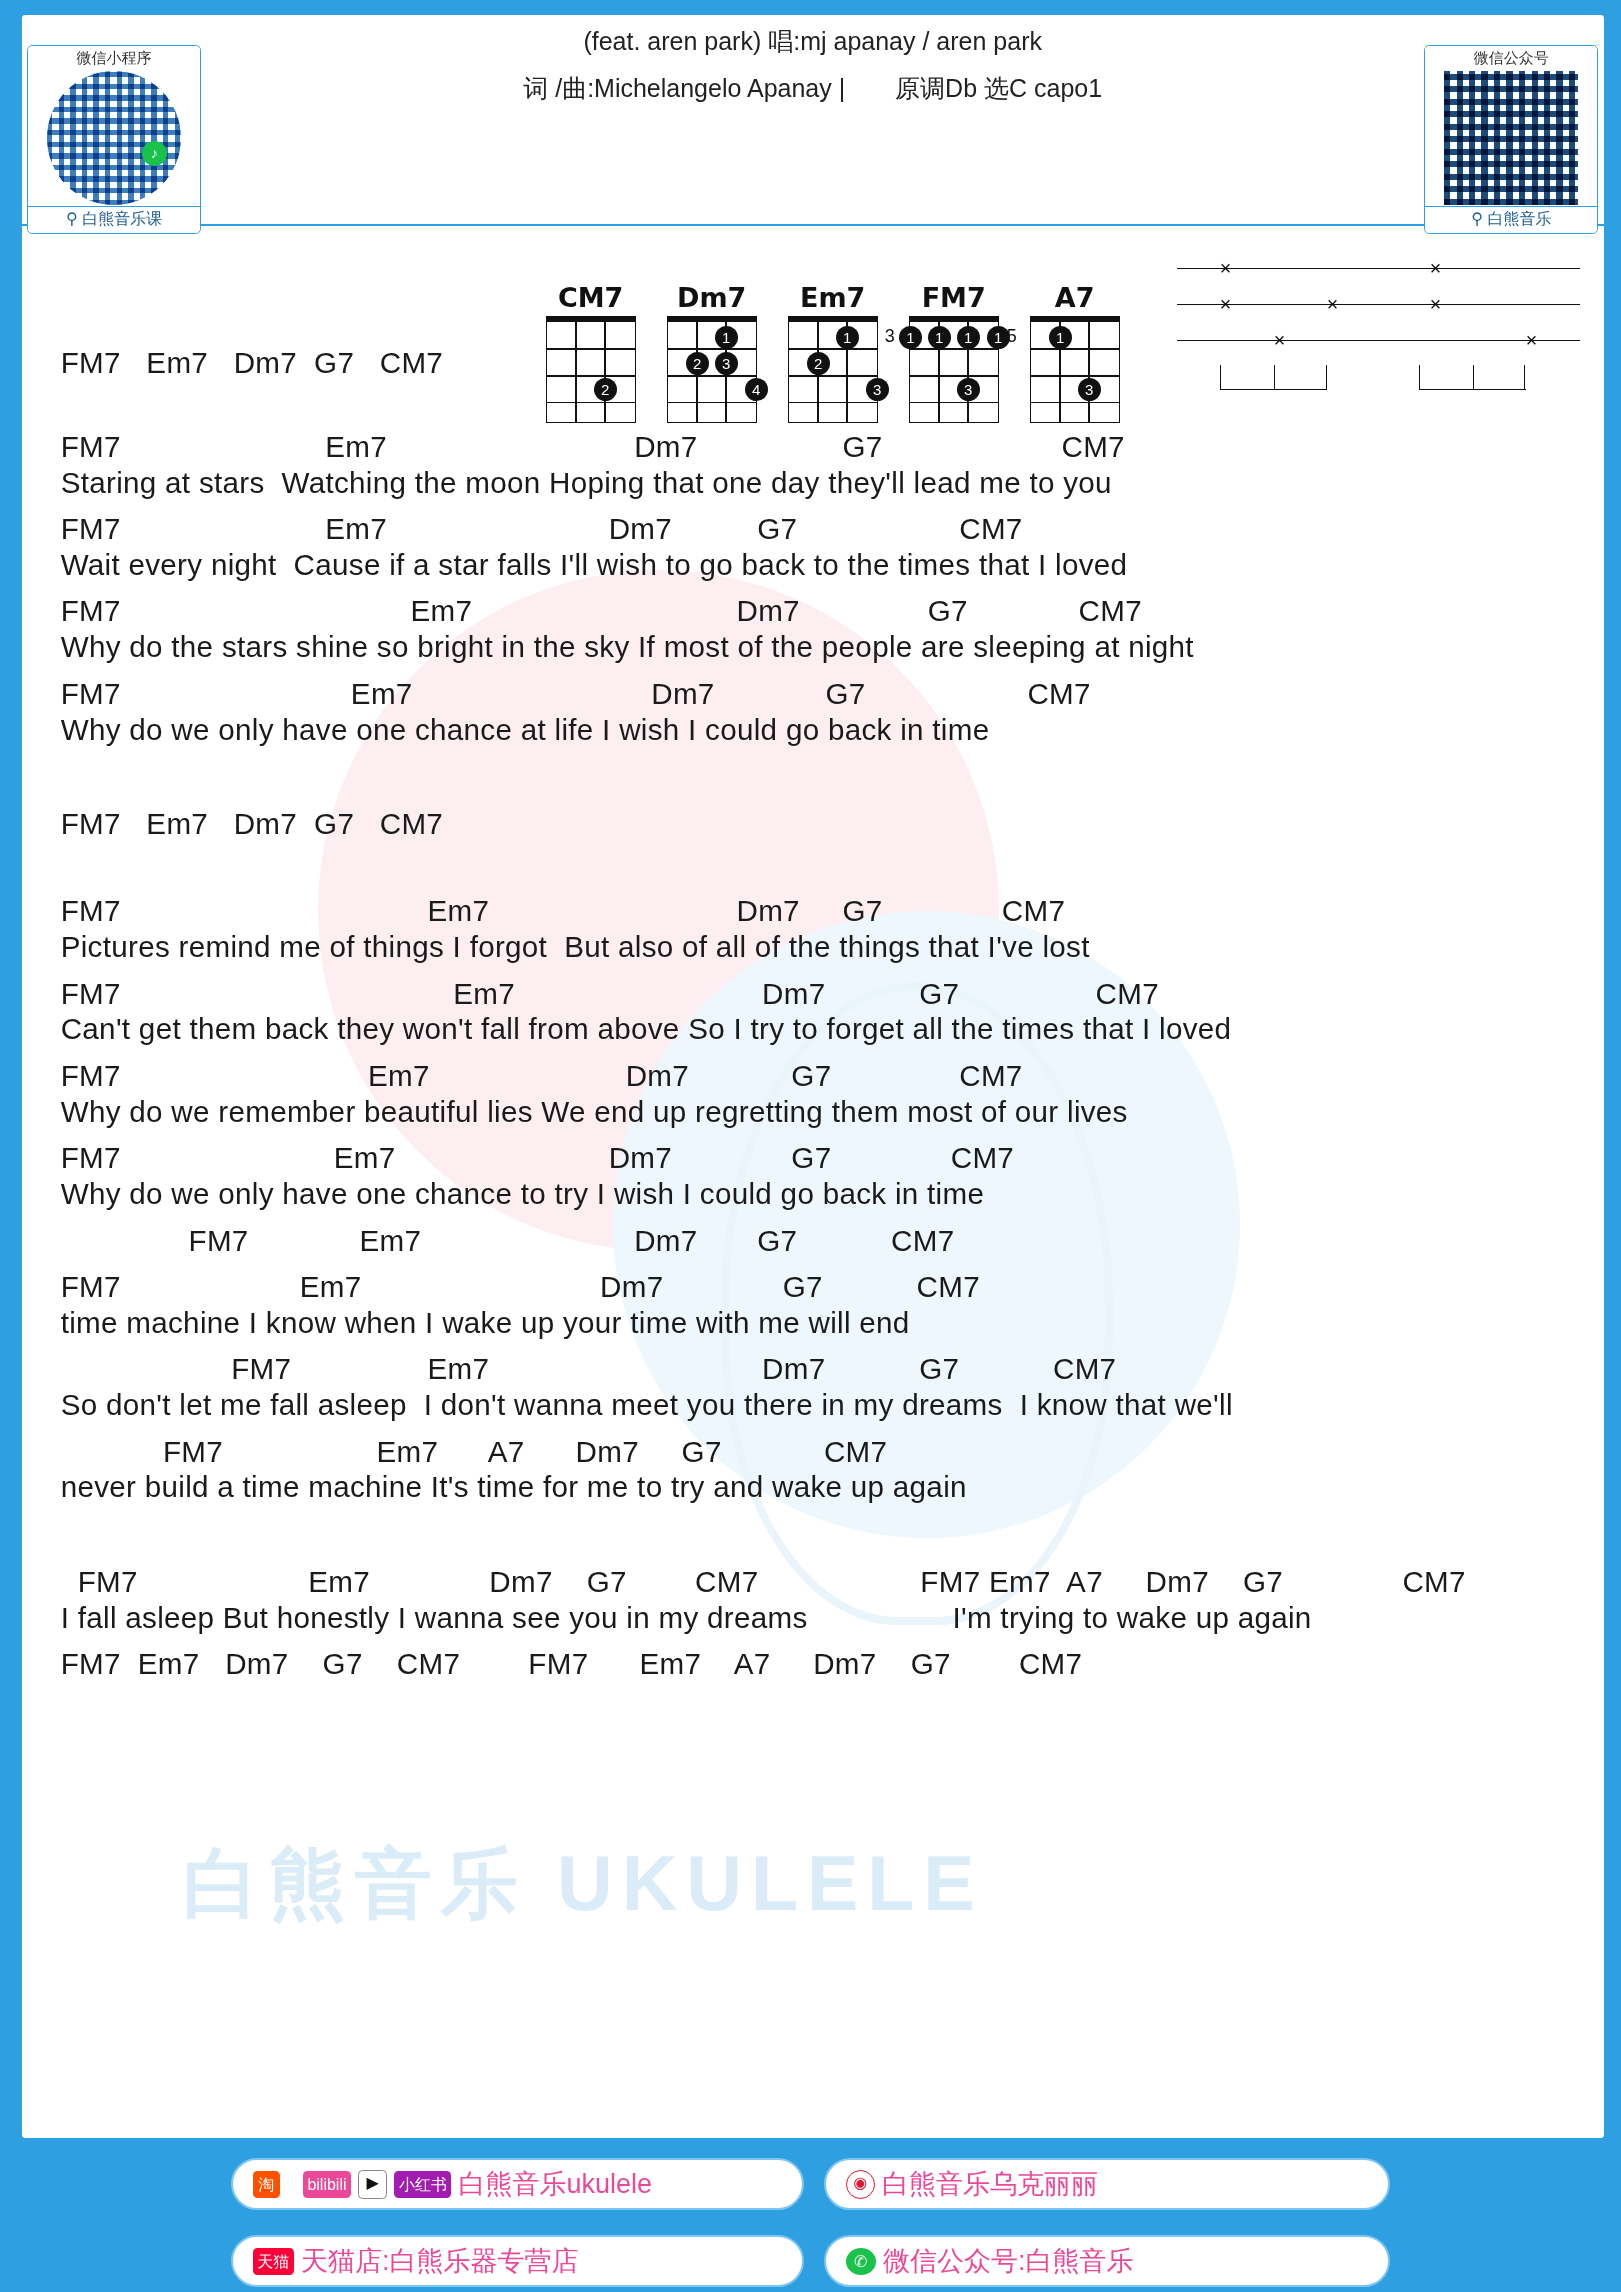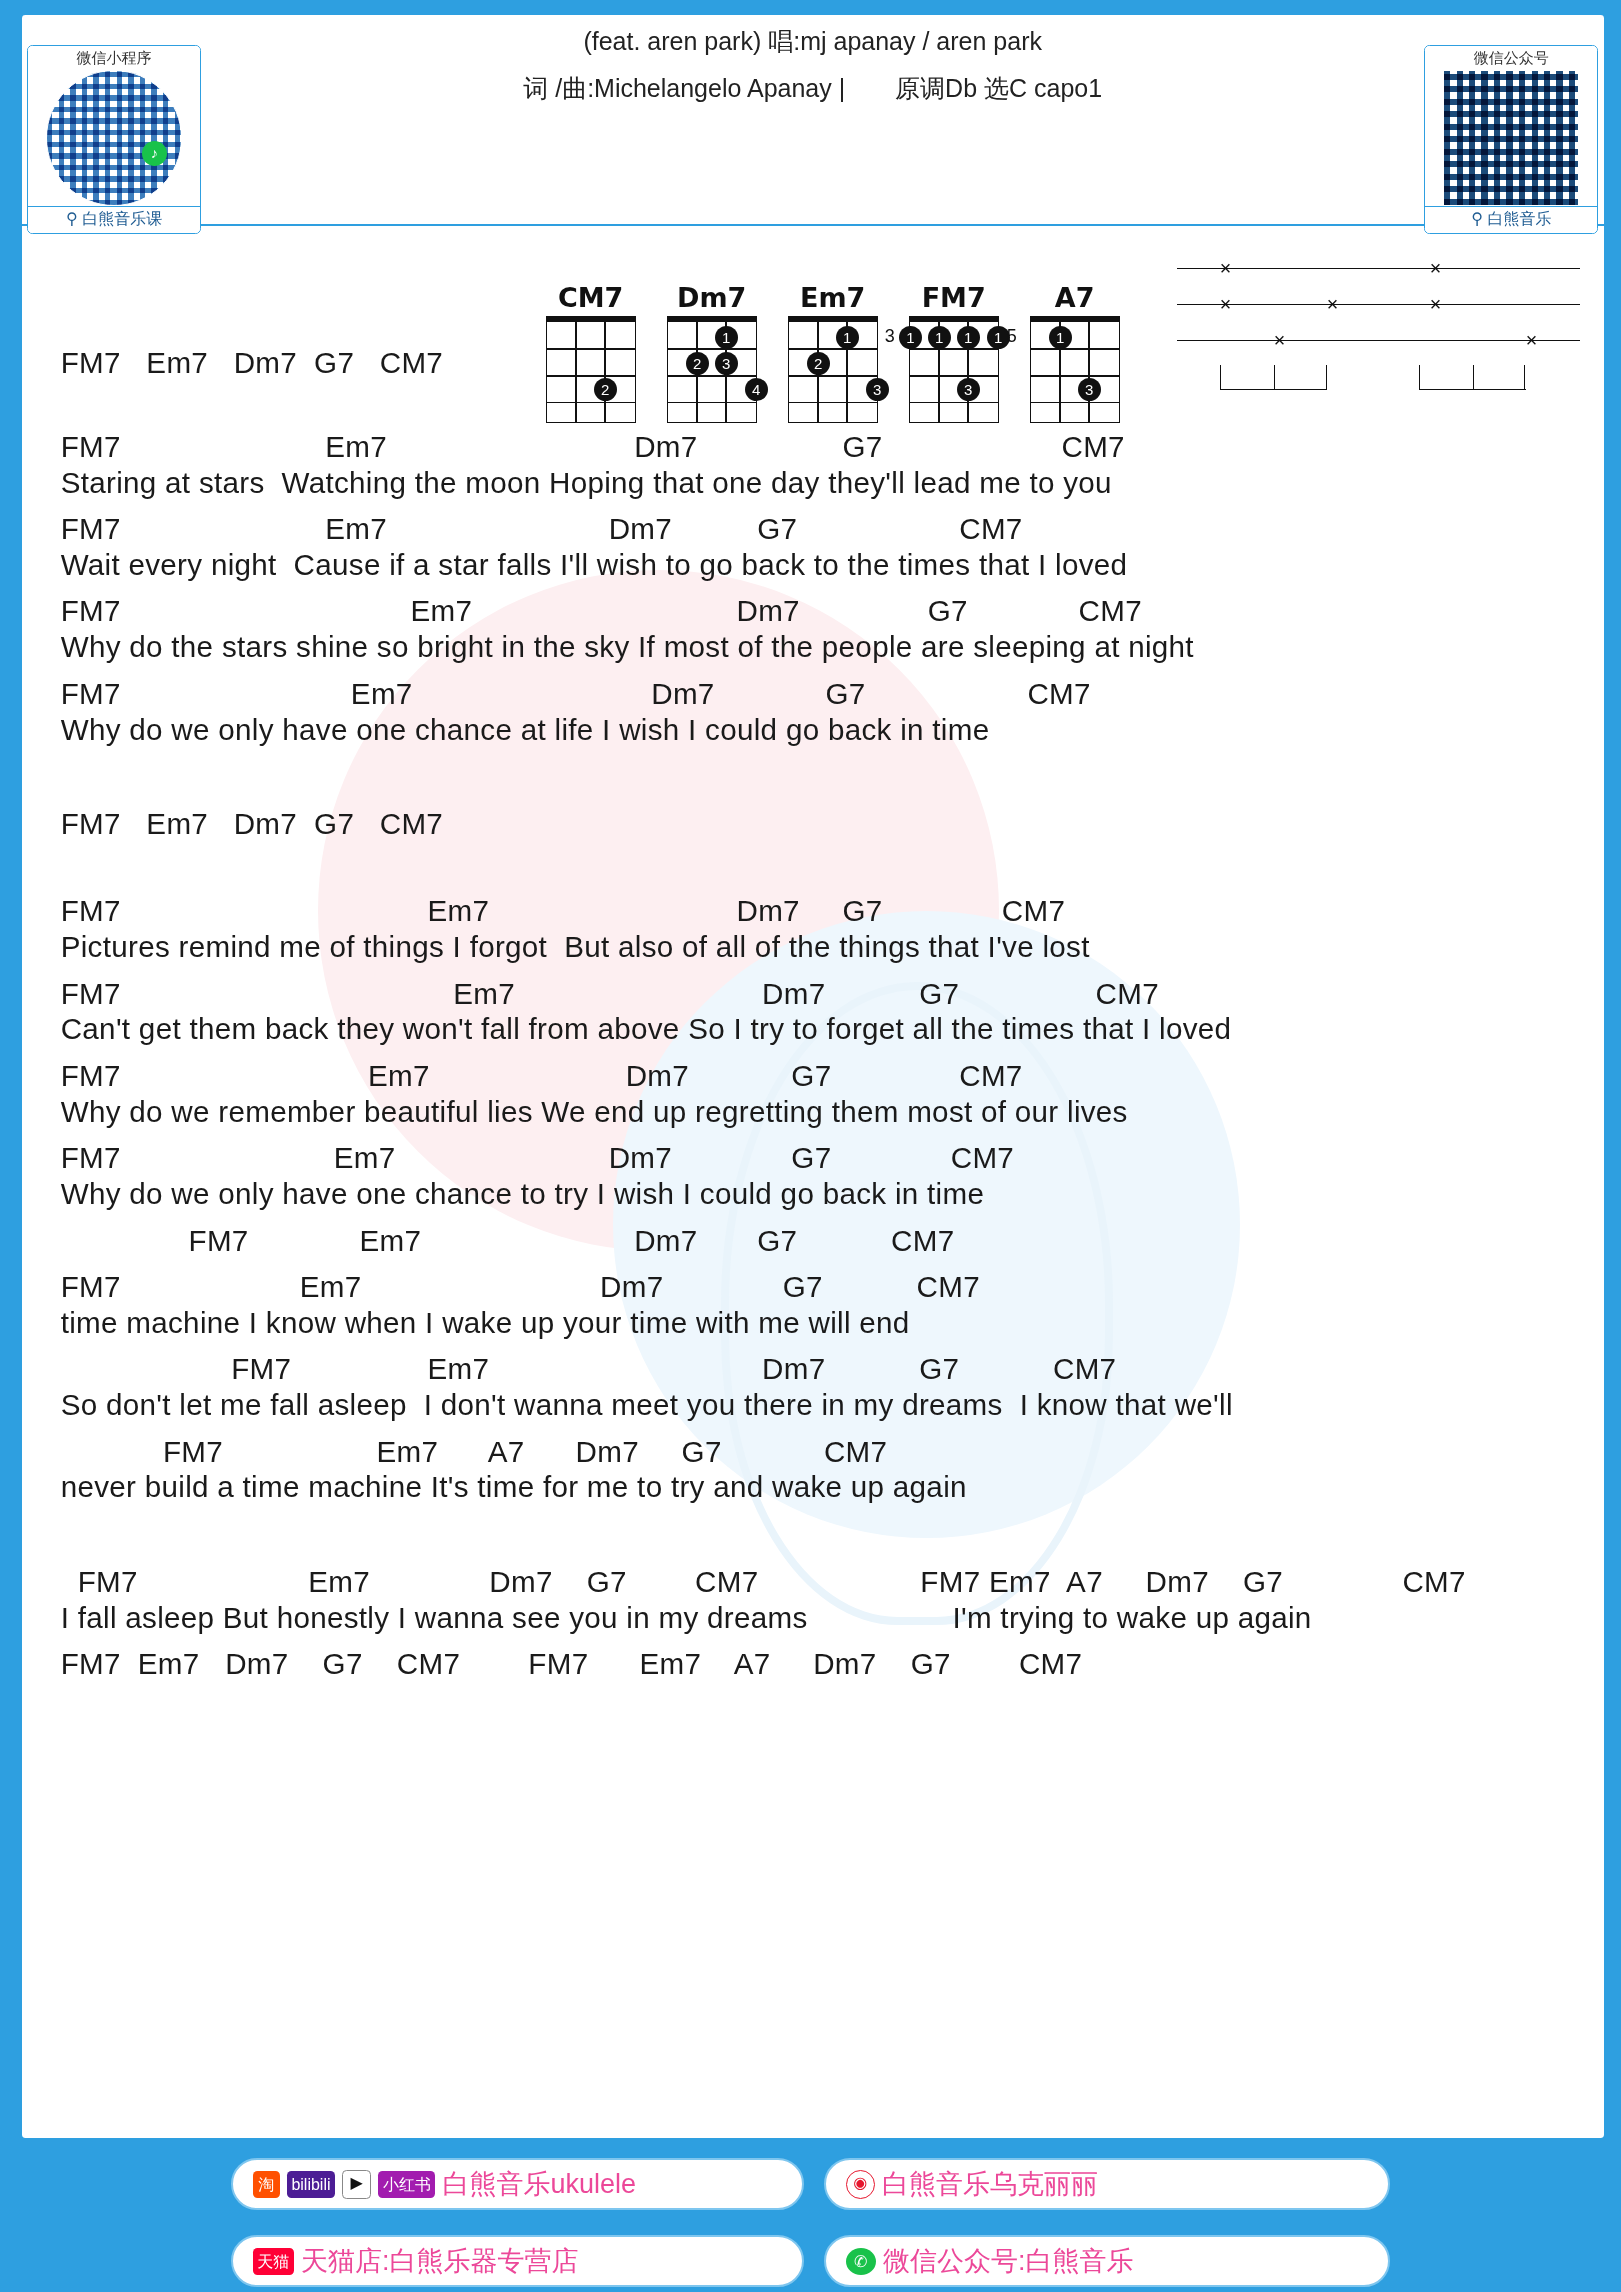--- a/index.html
+++ b/index.html
@@ -184,36 +184,37 @@
   .fbtn span.lab{
     font-size:27px;color:#ec4899;font-family:"Liberation Sans", sans-serif;
     white-space:nowrap;
   }
   .ic{
     display:inline-block;height:27px;border-radius:4.5px;margin-right:7.2px;
     font-size:16px;color:#fff;line-height:27px;text-align:center;padding:0 4.5px;
     font-family:"Liberation Sans", sans-serif;
   }
   .ic-taobao{background:#ff5000;width:27px;padding:0;}
-  .ic-bili{background:#4c1d95;}
+  .ic-bili{background:#ec4899;margin-left:16px;}
   .ic-play{background:#ffffff;color:#111;border:1.8px solid #888;width:27px;padding:0;line-height:23px;}
   .ic-red{background:#a21caf;}
   .ic-weibo{background:#ffffff;color:#e6162d;border:1.8px solid #e6162d;width:27px;padding:0;line-height:23px;border-radius:50%;}
   .ic-tmall{background:#ff0036;}
   .ic-wechat{background:#19c24a;width:30px;padding:0;border-radius:50%;}
 </style>
 </head>
 <body>
 
 <div class="sheet">
 
   <div class="wm">
     <div class="wm-circle wm-c1"></div>
     <div class="wm-circle wm-c2"></div>
     <div class="wm-uke"></div>
+    <div class="wm-text">白熊音乐 UKULELE</div>
   </div>
 
   <div class="header">
 
     <div class="qrbox left">
       <div class="qr-cap">微信小程序</div>
       <div class="qr-img soft">
         <div class="qr-badge">♪</div>
       </div>
       <div class="qr-foot">

